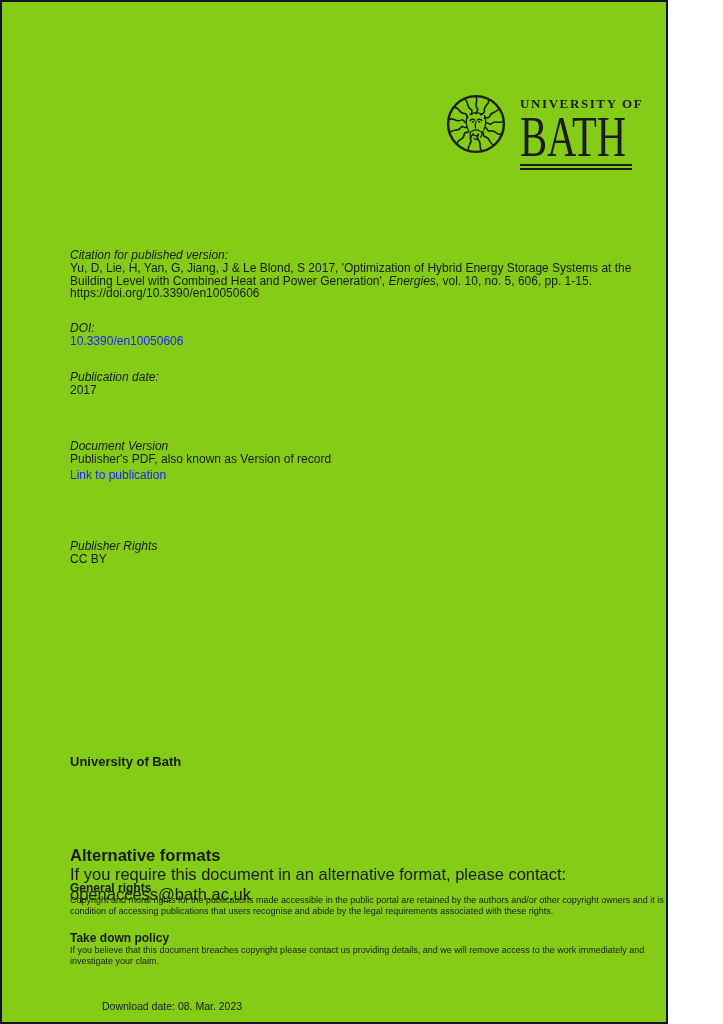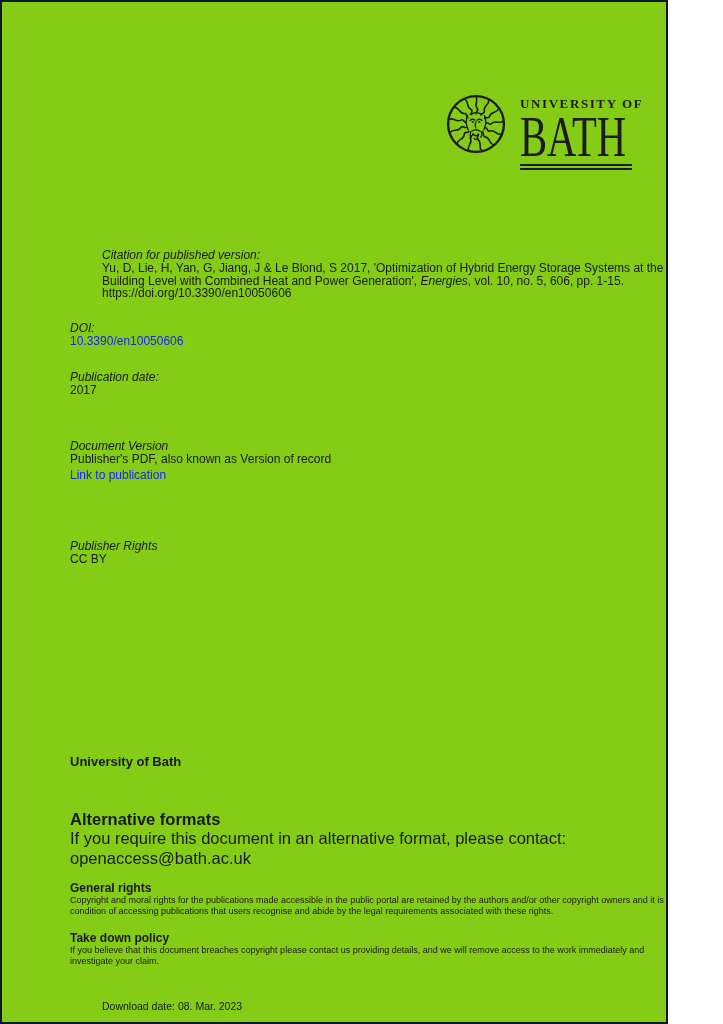--- a/index.html
+++ b/index.html
@@ -27,21 +27,21 @@
     font-size:58px; line-height:46px; color:#1c1c1c;
     transform:scaleX(0.70); transform-origin:left; white-space:nowrap;
     margin-top:2px;
   }
   .logo-rule {
     width:112px; height:2px; margin-top:4px;
     border-top:2px solid #1c1c1c; border-bottom:2px solid #1c1c1c;
   }
 
   
-  .alt-heading { font-size:16.5px; font-weight:bold; line-height:20px; }
+  .alt-heading { font-size:16.5px; font-weight:bold; line-height:20px;margin-top:36px; }
   .alt-body { font-size:16.5px; line-height:19.5px; }
 
   
   .fine { font-size:9px; line-height:11.3px; width:614px; }
   .fine-heading { font-size:12px; font-weight:bold; line-height:11.5px; }
 
   .dl-date { font-size:10.5px; }
 </style>
 </head>
 <body>
@@ -87,21 +87,21 @@
         <ellipse cx="55.5" cy="46.5" rx="1.9" ry="1.5"></ellipse>
       </g>
     </svg>
     <div class="logo-text">
       <div class="logo-univ">UNIVERSITY OF</div>
       <div class="logo-bath">BATH</div>
       <div class="logo-rule"></div>
     </div>
   </div>
 
-  <div class="blk body-sm" style="top:247px; width:590px;margin-left:32px;">
+  <div class="blk body-sm" style="top:247px; width:590px;">
     <div class="italic">Citation for published version:</div>
     <div><span>Yu, D, Lie, H, Yan, G, Jiang, J &amp; Le Blond, S 2017, 'Optimization of Hybrid Energy Storage Systems at the Building Level with Combined Heat and Power Generation', </span><span class="italic">Energies</span><span>, vol. 10, no. 5, 606, pp. 1-15.</span></div>
     <div>https://doi.org/10.3390/en10050606</div>
   </div>
 
   <div class="blk body-sm" style="top:320px;">
     <div class="italic">DOI:</div>
     <div class="link">10.3390/en10050606</div>
   </div>
 

